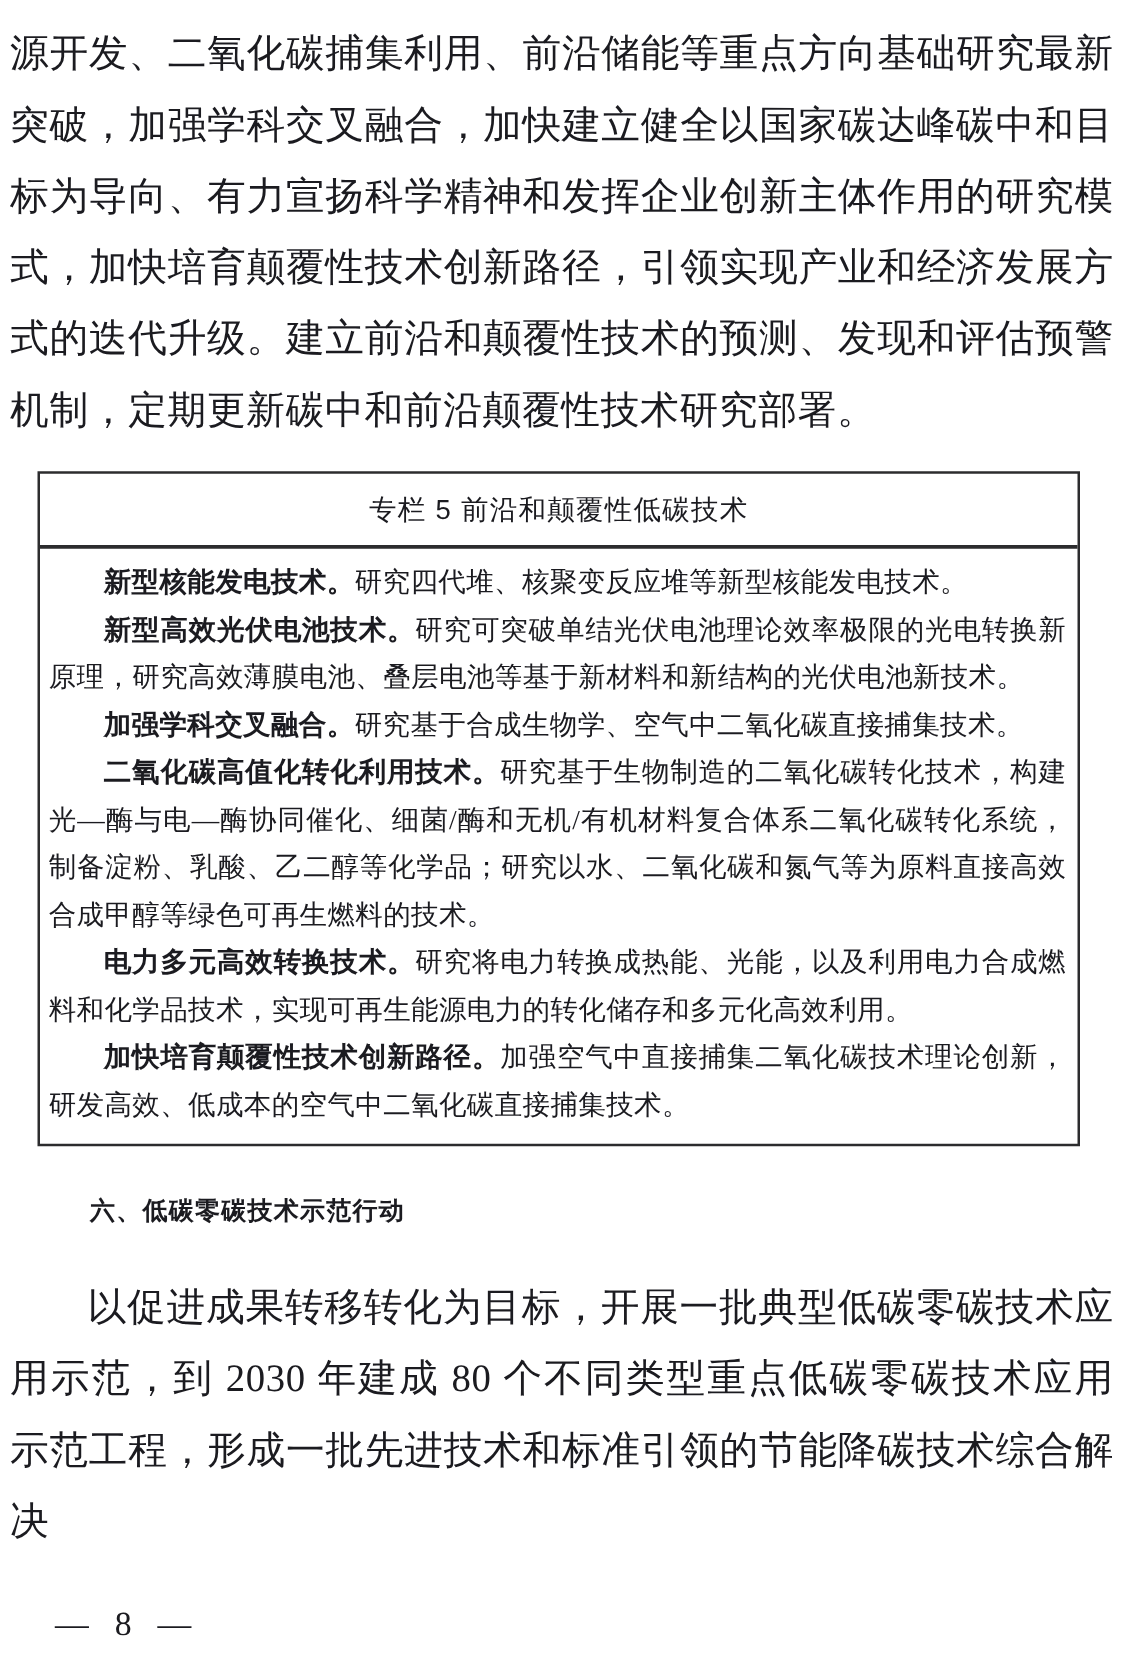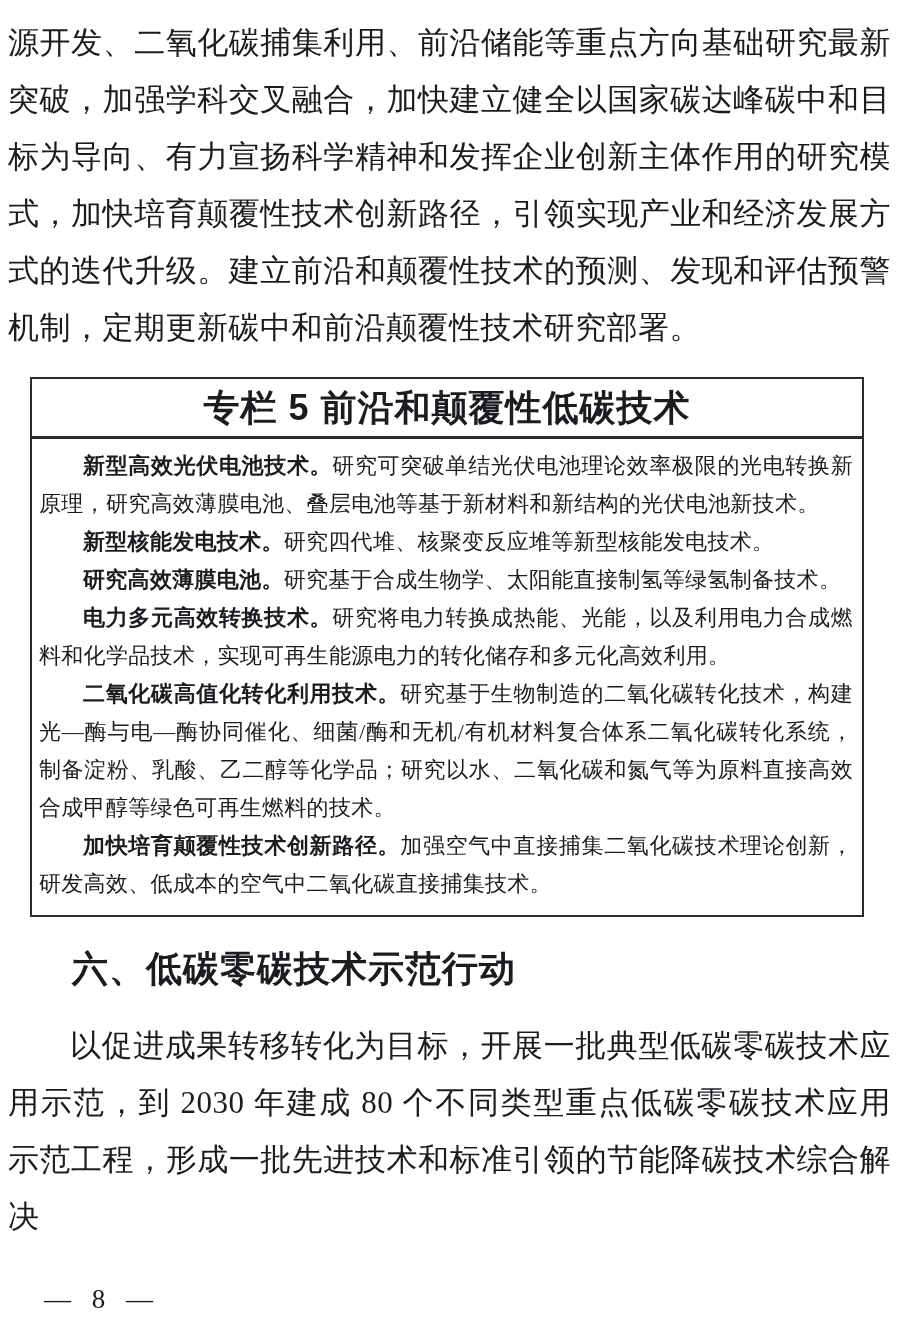--- a/index.html
+++ b/index.html
@@ -34,22 +34,22 @@
   
   .feature-box {
     margin: 21px 36px 0 30px;
     border: 2px solid #2c2c2e;
   }
   .feature-box-title {
     height: 57px;
     line-height: 57px;
     text-align: center;
     font-family: "Liberation Sans", "DejaVu Sans", sans-serif;
-    font-weight: bold;
-    font-size: 36px;
+    font-weight: normal;
+    font-size: 22px;
     letter-spacing: 1px;
     border-bottom: 3px solid #2c2c2e;
   }
   .feature-box-content {
     padding: 8px 9px 12px 7px;
   }
   .box-item {
     margin: 0;
     font-size: 22px;
     line-height: 38px;
@@ -60,21 +60,21 @@
   }
   .box-lead {
     font-family: "Liberation Sans", "DejaVu Sans", sans-serif;
     font-weight: bold;
   }
   
   .section-heading {
     margin: 30px 10px 0 72px;
     font-family: "Liberation Sans", "DejaVu Sans", sans-serif;
     font-weight: bold;
-    font-size: 36px;
+    font-size: 20px;
     line-height: 44px;
     letter-spacing: 1px;
   }
   .after-heading {
     margin-top: 26px;
   }
   
   .page-number {
     position: absolute;
     left: 44px;
@@ -88,25 +88,25 @@
 </head>
 <body>
 
 <div class="page">
 
   <p class="body-para para-first">源开发、二氧化碳捕集利用、前沿储能等重点方向基础研究最新突破，加强学科交叉融合，加快建立健全以国家碳达峰碳中和目标为导向、有力宣扬科学精神和发挥企业创新主体作用的研究模式，加快培育颠覆性技术创新路径，引领实现产业和经济发展方式的迭代升级。建立前沿和颠覆性技术的预测、发现和评估预警机制，定期更新碳中和前沿颠覆性技术研究部署。</p>
 
   <div class="feature-box">
     <div class="feature-box-title">专栏 5 前沿和颠覆性低碳技术</div>
     <div class="feature-box-content">
+      <p class="box-item"><span class="box-lead">新型核能发电技术。</span><span>研究四代堆、核聚变反应堆等新型核能发电技术。</span></p>
       <p class="box-item"><span class="box-lead">新型高效光伏电池技术。</span><span>研究可突破单结光伏电池理论效率极限的光电转换新原理，研究高效薄膜电池、叠层电池等基于新材料和新结构的光伏电池新技术。</span></p>
-      <p class="box-item"><span class="box-lead">新型核能发电技术。</span><span>研究四代堆、核聚变反应堆等新型核能发电技术。</span></p>
-      <p class="box-item"><span class="box-lead">研究高效薄膜电池。</span><span>研究基于合成生物学、太阳能直接制氢等绿氢制备技术。</span></p>
+      <p class="box-item"><span class="box-lead">加强学科交叉融合。</span><span>研究基于合成生物学、空气中二氧化碳直接捕集技术。</span></p>
+      <p class="box-item"><span class="box-lead">二氧化碳高值化转化利用技术。</span><span>研究基于生物制造的二氧化碳转化技术，构建光—酶与电—酶协同催化、细菌/酶和无机/有机材料复合体系二氧化碳转化系统，制备淀粉、乳酸、乙二醇等化学品；研究以水、二氧化碳和氮气等为原料直接高效合成甲醇等绿色可再生燃料的技术。</span></p>
       <p class="box-item"><span class="box-lead">电力多元高效转换技术。</span><span>研究将电力转换成热能、光能，以及利用电力合成燃料和化学品技术，实现可再生能源电力的转化储存和多元化高效利用。</span></p>
-      <p class="box-item"><span class="box-lead">二氧化碳高值化转化利用技术。</span><span>研究基于生物制造的二氧化碳转化技术，构建光—酶与电—酶协同催化、细菌/酶和无机/有机材料复合体系二氧化碳转化系统，制备淀粉、乳酸、乙二醇等化学品；研究以水、二氧化碳和氮气等为原料直接高效合成甲醇等绿色可再生燃料的技术。</span></p>
       <p class="box-item"><span class="box-lead">加快培育颠覆性技术创新路径。</span><span>加强空气中直接捕集二氧化碳技术理论创新，研发高效、低成本的空气中二氧化碳直接捕集技术。</span></p>
     </div>
   </div>
 
   <h2 class="section-heading">六、低碳零碳技术示范行动</h2>
 
   <p class="body-para indent2 after-heading">以促进成果转移转化为目标，开展一批典型低碳零碳技术应用示范，到 2030 年建成 80 个不同类型重点低碳零碳技术应用示范工程，形成一批先进技术和标准引领的节能降碳技术综合解决</p>
 
   <div class="page-number">— 8 —</div>
 

